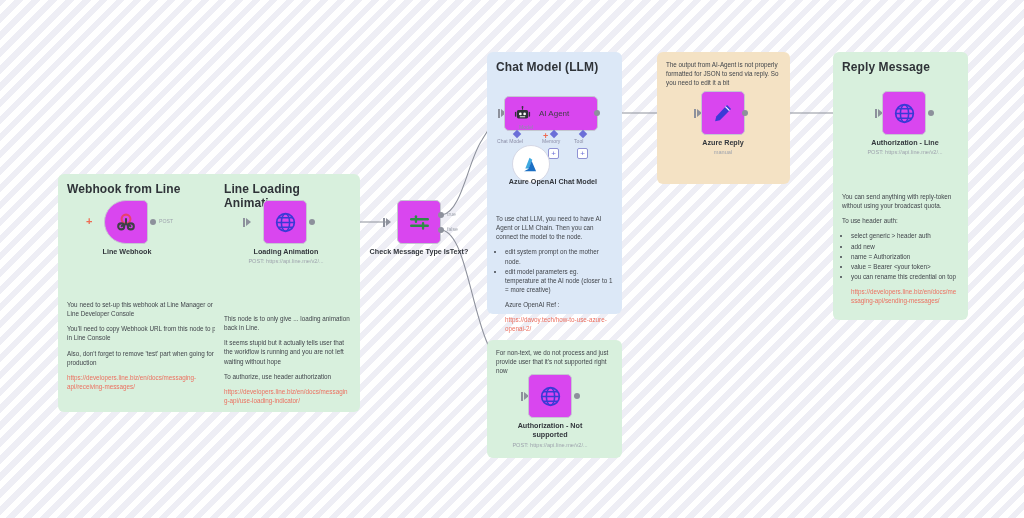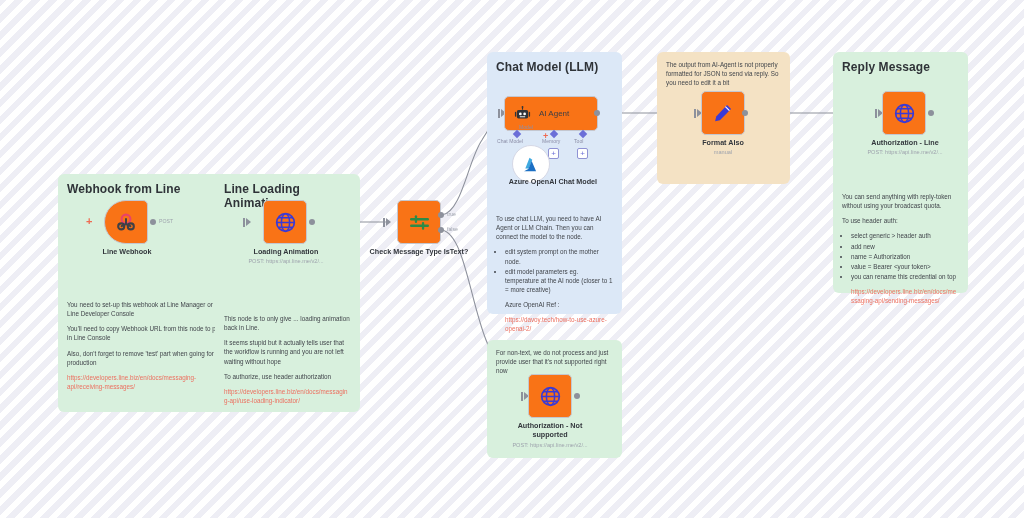--- a/index.html
+++ b/index.html
@@ -48,21 +48,21 @@
     text-decoration: none;
     display: block;
     word-break: break-word;
   }
   .note .indent { margin-left: 9px; }
 
   
   .node {
     position: absolute;
     width: 44px; height: 44px;
-    background: #f97316;
+    background: #d946ef;
     border: 1px solid #c4c7d0;
     border-radius: 5px;
     display: flex;
     align-items: center;
     justify-content: center;
   }
   .node.trigger {
     border-top-left-radius: 22px;
     border-bottom-left-radius: 22px;
   }
@@ -209,21 +209,21 @@
       <p class="indent" style="margin-top:7px;">Or you can choose different models</p>
     </div>
   </div>
 
   <div class="panel orange" style="left:657px; top:52px; width:133px; height:132px;">
     <div class="note">
       <p>The output from AI-Agent is not properly formatted for JSON to send via reply. So you need to edit it a bit</p>
     </div>
   </div>
 
-  <div class="panel green" style="left:833px; top:52px; width:135px; height:241px;">
+  <div class="panel green" style="left:833px; top:52px; width:135px; height:268px;">
     <div class="panel-title">Reply Message</div>
     <div class="note" style="margin-top:118px;">
       <p>You can send anything with reply-token without using your broadcast quota.</p>
       <p>To use header auth:</p>
       <ul>
         <li>select generic &gt; header auth</li>
         <li>add new</li>
         <li>name = Authorization</li>
         <li>value = Bearer &lt;your token&gt;</li>
         <li>you can rename this credential on top</li>
@@ -317,21 +317,21 @@
 
   <div class="in-bar" style="left:694px; top:109px;"></div>
   <div class="in-arrow" style="left:697px; top:109px;"></div>
   <div class="node" style="left:701px; top:91px;">
     <svg width="22" height="22" viewBox="0 0 24 24">
       <path d="M16.4 3.2 L20.8 7.6 L8.6 19.8 L3.4 21 L4.6 15.8 Z" fill="#3a3ad6"></path>
       <path d="M14.6 5.0 L19.0 9.4" stroke="#ffffff" stroke-width="1.2"></path>
     </svg>
   </div>
   <div class="dot" style="left:742px; top:110px;"></div>
-  <div class="node-caption" style="left:678px; top:138px; width:90px;">Format Also</div>
+  <div class="node-caption" style="left:678px; top:138px; width:90px;">Azure Reply</div>
   <div class="node-sub" style="left:678px; top:149px; width:90px;">manual</div>
 
   <div class="in-bar" style="left:875px; top:109px;"></div>
   <div class="in-arrow" style="left:878px; top:109px;"></div>
   <div class="node" style="left:882px; top:91px;">
     <svg width="23" height="23" viewBox="0 0 24 24">
       <circle cx="12" cy="12" r="9.2" fill="none" stroke="#3a3ad6" stroke-width="1.8"></circle>
       <ellipse cx="12" cy="12" rx="4.3" ry="9.2" fill="none" stroke="#3a3ad6" stroke-width="1.6"></ellipse>
       <path d="M3 12 H21 M4.6 7 H19.4 M4.6 17 H19.4" stroke="#3a3ad6" stroke-width="1.5" fill="none"></path>
     </svg>

